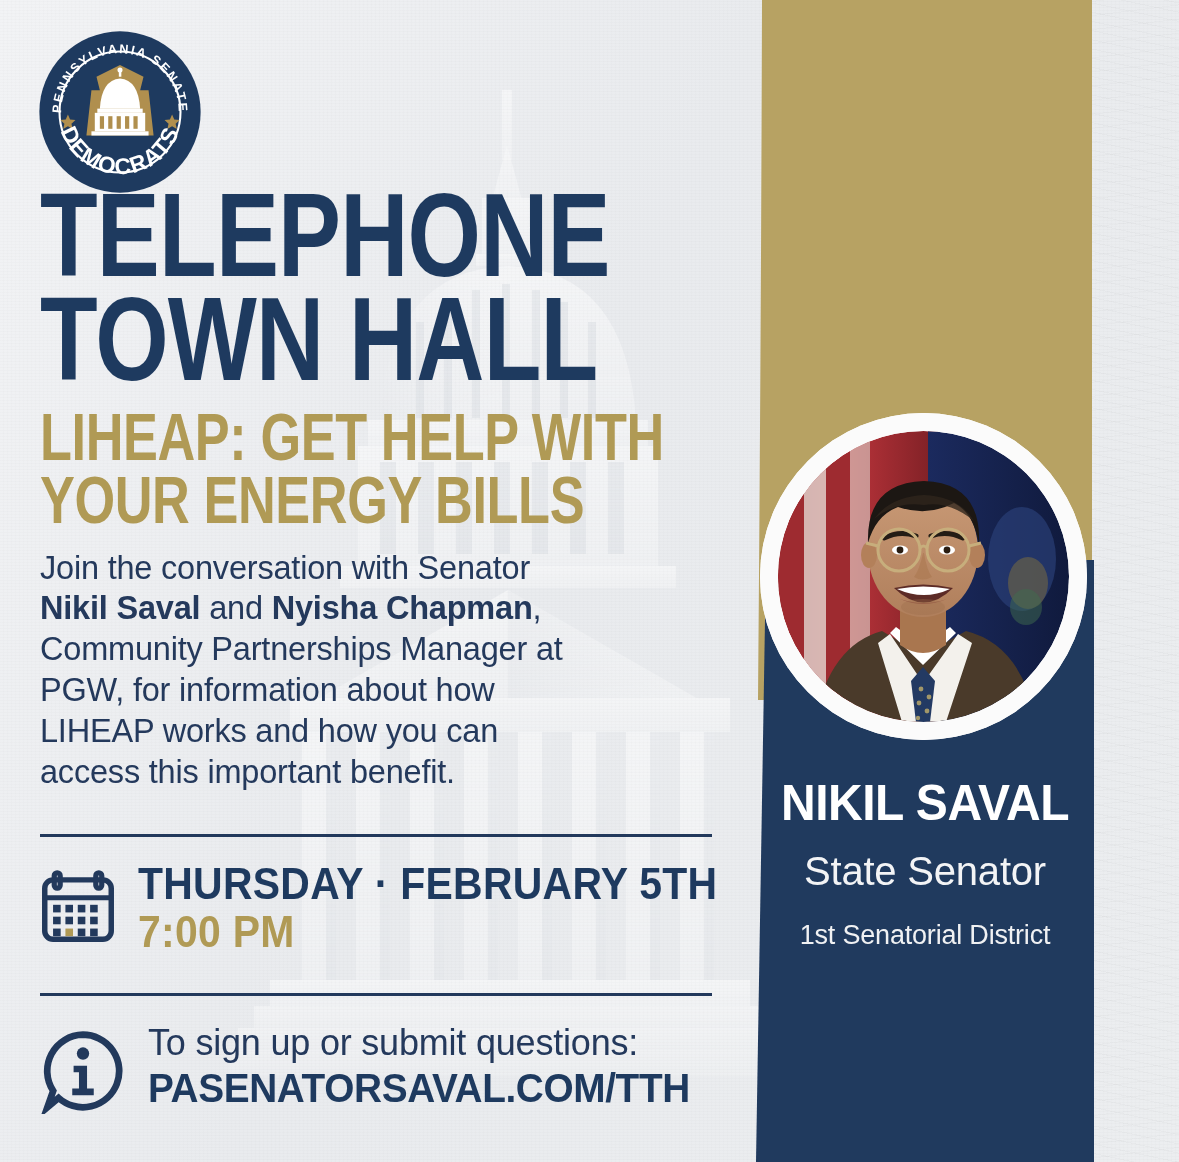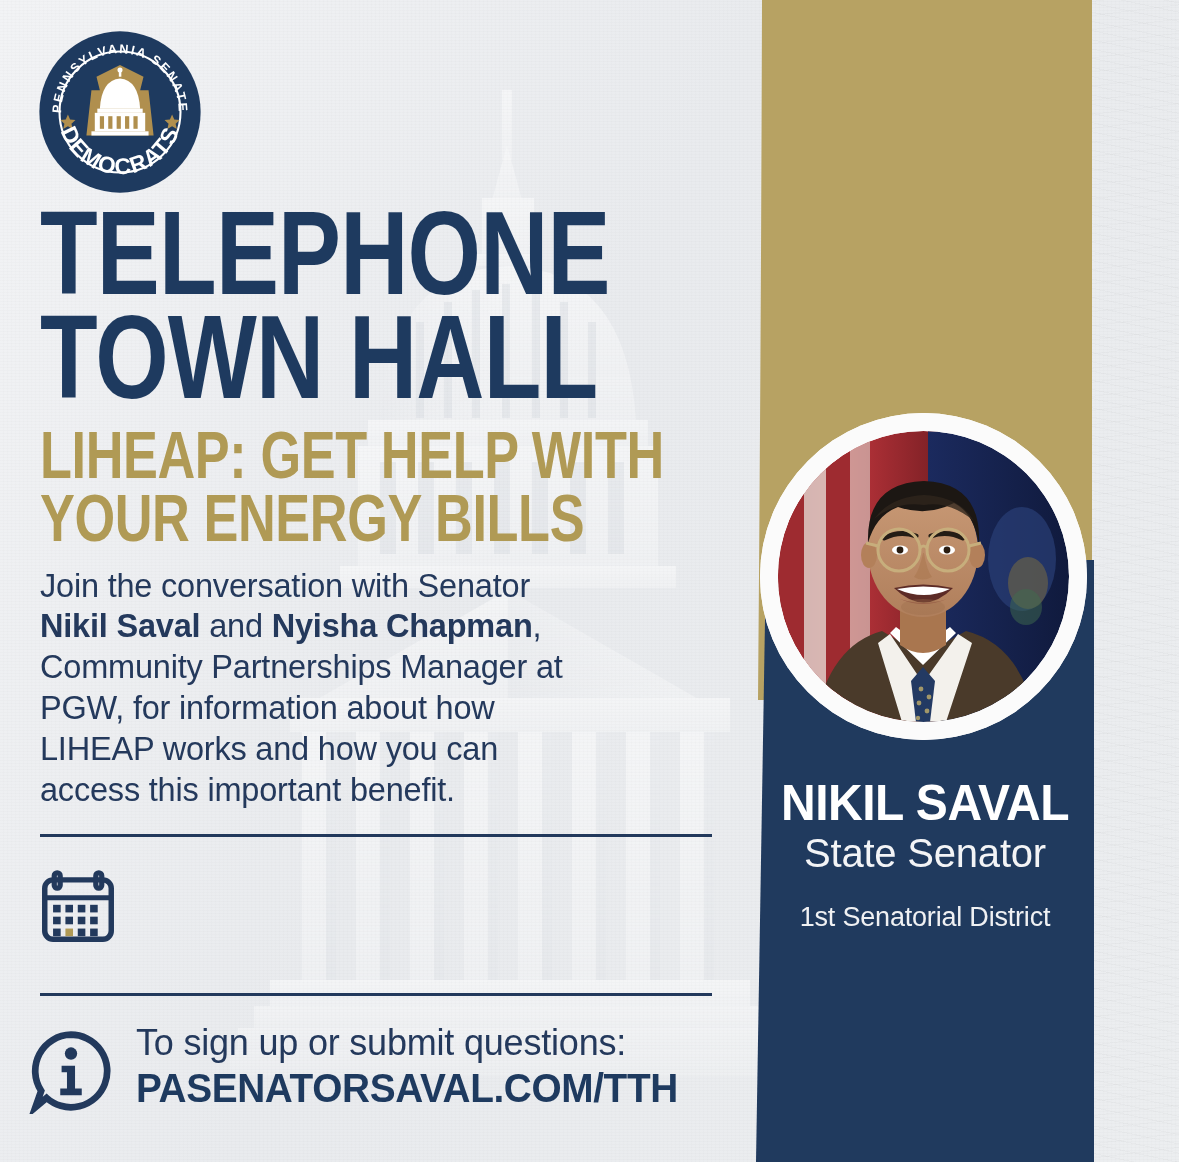--- a/index.html
+++ b/index.html
@@ -56,21 +56,21 @@
   }
 
   
   .logo{
     position:absolute;left:36px;top:28px;width:168px;height:168px;
   }
   .logo svg{width:100%;height:100%;display:block;}
 
   
   .left-col{
-    position:absolute;left:40px;top:202px;width:680px;
+    position:absolute;left:40px;top:184px;width:680px;
   }
   .headline{
     color:#1e3a5f;
     font-weight:bold;
     font-size:118px;
     line-height:.88;
     letter-spacing:-1px;
     transform:scaleX(.80);
     transform-origin:left top;
     white-space:nowrap;
@@ -120,21 +120,21 @@
     white-space:nowrap;
   }
   .time-line{
     color:#b09a55;font-weight:bold;font-size:44px;line-height:1.12;
     letter-spacing:.3px;transform:scaleX(.93);transform-origin:left center;
     white-space:nowrap;
   }
 
   
   .signup-row{
-    position:absolute;left:28px;top:1022px;width:720px;
+    position:absolute;left:40px;top:1022px;width:720px;
     display:flex;align-items:flex-start;gap:22px;
   }
   .info-icon{width:86px;height:86px;flex:0 0 auto;margin-top:6px;}
   .info-icon svg{width:100%;height:100%;display:block;}
   .signup-text{display:flex;flex-direction:column;padding-top:2px;}
   .signup-lead{
     color:#24395c;font-size:36px;line-height:1.08;letter-spacing:-.2px;
     white-space:nowrap;
   }
   .signup-url{
@@ -164,21 +164,21 @@
   
   .senator-block{
     position:absolute;left:756px;top:778px;width:338px;text-align:center;
   }
   .sen-name{
     color:#ffffff;font-weight:bold;font-size:50px;line-height:1;
     letter-spacing:-.5px;transform:scaleX(.96);
   }
   .sen-title{
     color:#f3f4f6;font-size:40px;line-height:1.28;font-weight:normal;
-    letter-spacing:-.2px;margin-top:0;
+    letter-spacing:-.2px;margin-top:18px;
   }
   .sen-district{
     color:#f0f1f3;font-size:27px;line-height:1.2;font-weight:normal;
     letter-spacing:-.2px;margin-top:22px;
   }
 </style>
 </head>
 <body>
 
 <div class="poster">
@@ -344,20 +344,24 @@
           <rect x="21.4" y="41" width="6.4" height="6.4"></rect>
           <rect x="31.8" y="41" width="6.4" height="6.4"></rect>
           <rect x="42.2" y="41" width="6.4" height="6.4"></rect>
           <rect x="11" y="51" width="6.4" height="6.4"></rect>
           <rect x="31.8" y="51" width="6.4" height="6.4"></rect>
           <rect x="42.2" y="51" width="6.4" height="6.4"></rect>
         </g>
         <rect x="21.4" y="51" width="6.4" height="6.4" fill="#b09a55"></rect>
       </svg>
     </span>
+    <span class="date-text">
+      <span class="date-line">THURSDAY · FEBRUARY 5TH</span>
+      <span class="time-line">7:00 PM</span>
+    </span>
   </div>
 
   <div class="rule r2"></div>
 
   <div class="signup-row">
     <span class="info-icon">
       <svg viewBox="0 0 64 64" xmlns="http://www.w3.org/2000/svg">
         <path d="M32 5 A27 27 0 1 1 13.8 52 L5.5 59 L9.8 46.8 A27 27 0 0 1 32 5 Z" fill="none" stroke="#22395c" stroke-width="5"></path>
         <circle cx="32" cy="19" r="4.6" fill="#22395c"></circle>
         <path d="M25 28 H35 V45 H40 V50 H24 V45 H29 V33 H25 Z" fill="#22395c"></path>

